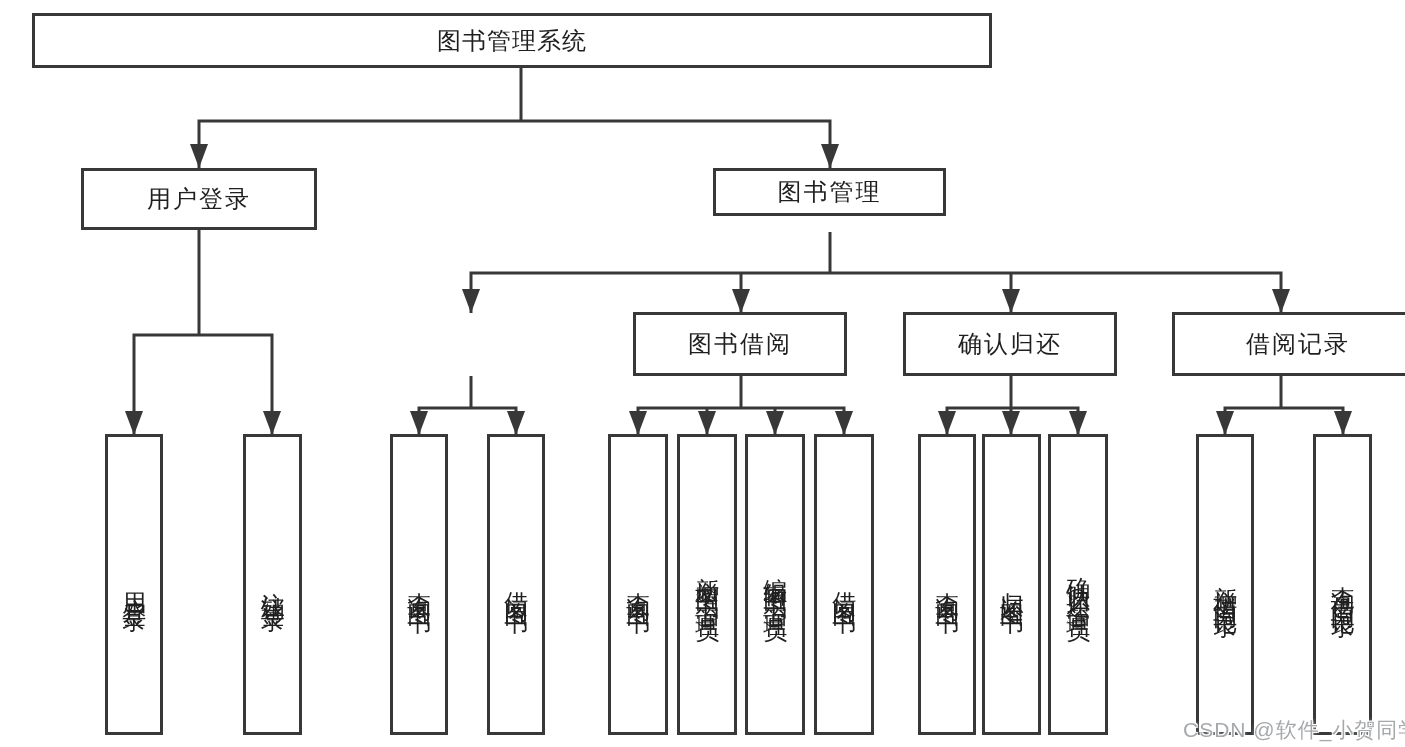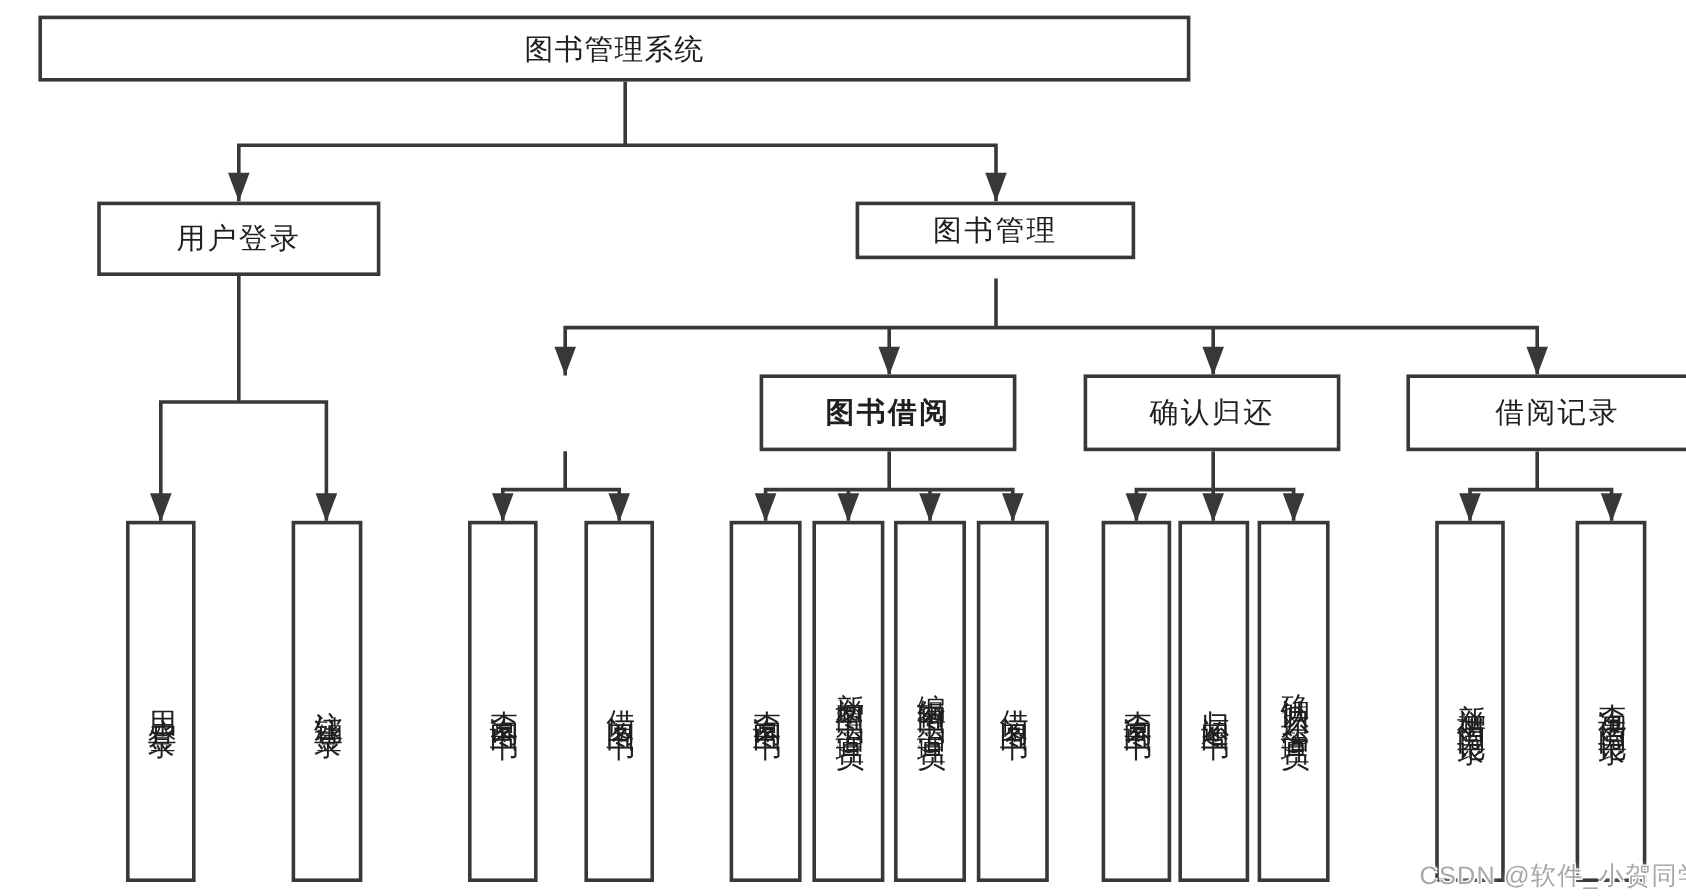--- a/index.html
+++ b/index.html
@@ -29,21 +29,21 @@
     font-size: 24px;
     letter-spacing: 2px;
     z-index: 2;
     white-space: nowrap;
   }
   .node.root    { left: 21px;   top: 13px;  width: 960px; height: 55px; letter-spacing: 1px; margin-left: 11px; }
   .node.lvl2-a  { left: 81px;   top: 168px; width: 236px;  height: 62px; }
   .node.lvl2-b  { left: 713px;  top: 168px; width: 233px;  height: 48px; }
   .node.lvl3    { top: 312px; height: 64px; }
   .node.g0      { left: 363px;  width: 216px; }
-  .node.g1      { left: 633px;  width: 214px; font-weight: bold; }
+  .node.g1      { left: 633px;  width: 214px; }
   .node.g2      { left: 903px;  width: 214px; }
   .node.g3      { left: 1172px; width: 252px; }
   .leaf {
     position: absolute;
     top: 434px;
     height: 301px;
     background: #ffffff;
     border: 3px solid #383838;
     display: flex;
     align-items: center;

